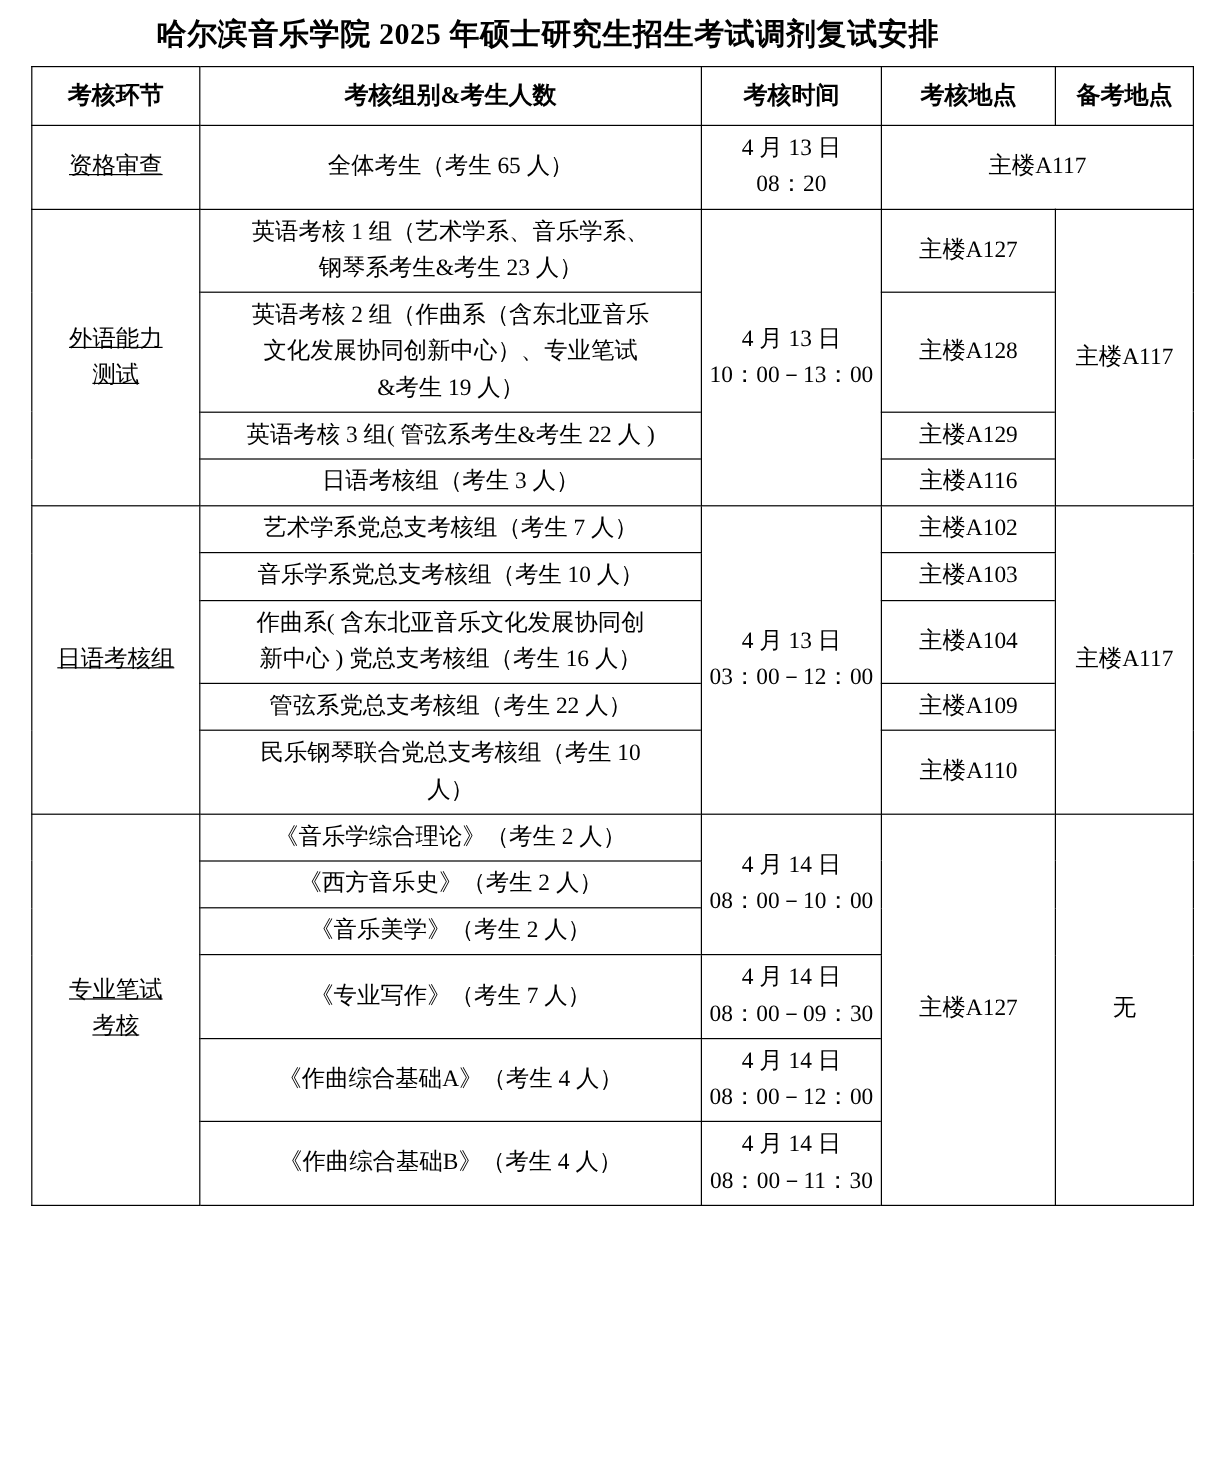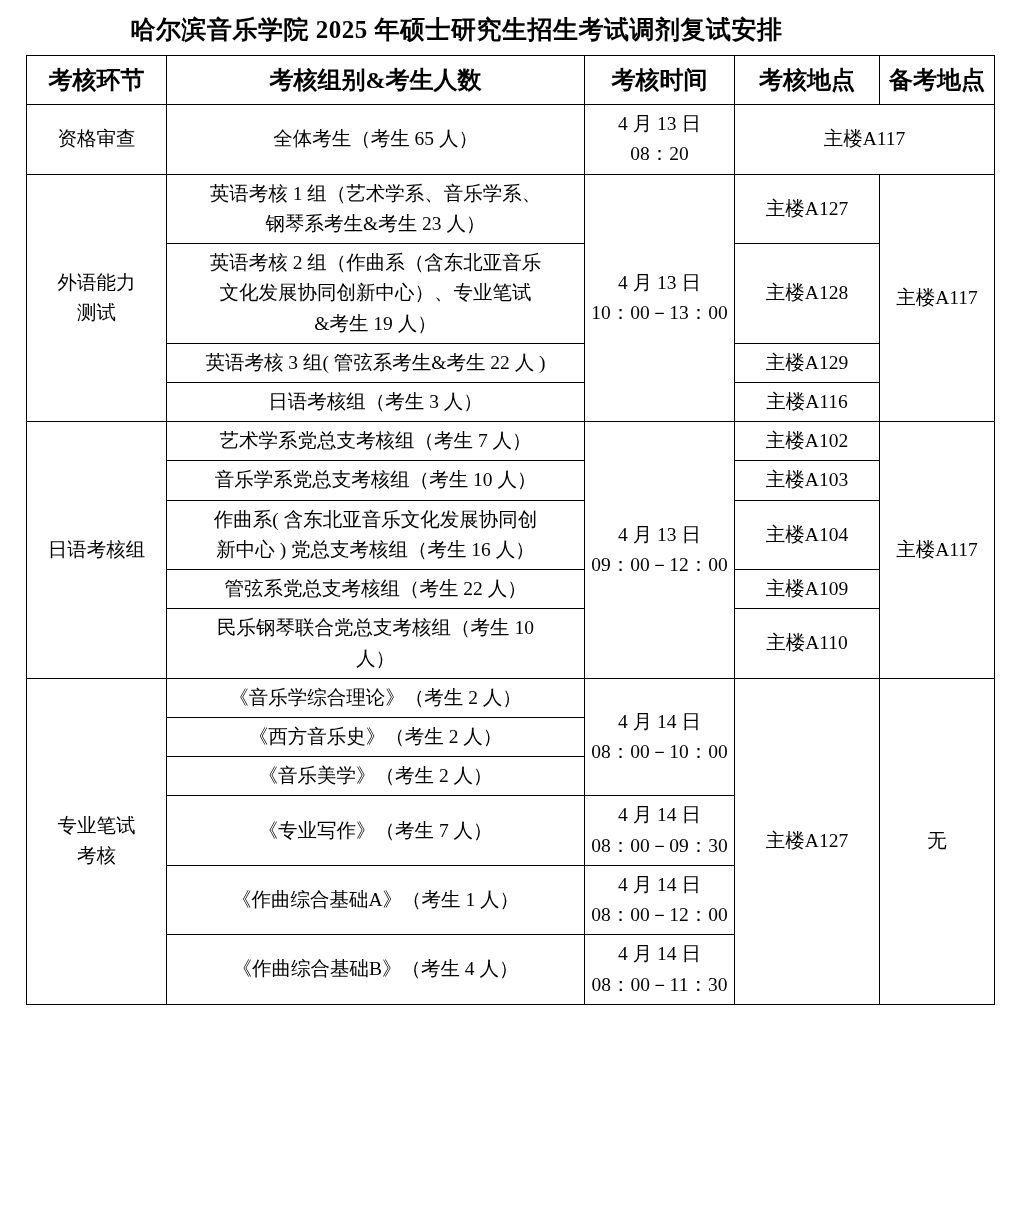--- a/index.html
+++ b/index.html
@@ -37,40 +37,41 @@
     border: 1.6px solid #000000;
     text-align: center;
     vertical-align: middle;
     font-size: 19.5px;
     line-height: 1.55;
     padding: 4px 6px;
     font-weight: normal;
   }
   table.schedule th {
     font-weight: bold;
-    font-size: 24px;
+    font-size: 20px;
     height: 40px;
   }
   td.left {
     text-align: left;
     padding-left: 14px;
     padding-right: 10px;
     font-family: Liberation Serif, serif;
   }
   .col-a { width: 140px; }
   .col-b { width: 418px; }
   .col-c { width: 150px; }
   .col-d { width: 145px; }
   .col-e { width: 115px; }
   .two-line {
     line-height: 1.7;
   }
   .stage-cell {
     font-size: 20px;
     line-height: 1.6;
+    text-decoration: underline;
   }
 </style>
 </head>
 <body>
 
 <div class="page">
 
   <div class="doc-title">哈尔滨音乐学院 2025 年硕士研究生招生考试调剂复试安排</div>
 
   <table class="schedule">
@@ -134,21 +135,21 @@
       <tr>
         <td class="left">日语考核组（考生 3 人）</td>
         <td>主楼A116</td>
       </tr>
 
       <tr>
         <td class="stage-cell" rowspan="5">日语考核组</td>
         <td class="left">艺术学系党总支考核组（考生 7 人）</td>
         <td rowspan="5">
           <div>4 月 13 日</div>
-          <div>09：00－12：00</div>
+          <div>03：00－12：00</div>
         </td>
         <td>主楼A102</td>
         <td rowspan="5">主楼A117</td>
       </tr>
       <tr>
         <td class="left">音乐学系党总支考核组（考生 10 人）</td>
         <td>主楼A103</td>
       </tr>
       <tr>
         <td class="left">
@@ -189,21 +190,21 @@
         <td class="left">《音乐美学》（考生 2 人）</td>
       </tr>
       <tr>
         <td class="left">《专业写作》（考生 7 人）</td>
         <td>
           <div>4 月 14 日</div>
           <div>08：00－09：30</div>
         </td>
       </tr>
       <tr>
-        <td class="left">《作曲综合基础A》（考生 1 人）</td>
+        <td class="left">《作曲综合基础A》（考生 4 人）</td>
         <td>
           <div>4 月 14 日</div>
           <div>08：00－12：00</div>
         </td>
       </tr>
       <tr>
         <td class="left">《作曲综合基础B》（考生 4 人）</td>
         <td>
           <div>4 月 14 日</div>
           <div>08：00－11：30</div>

